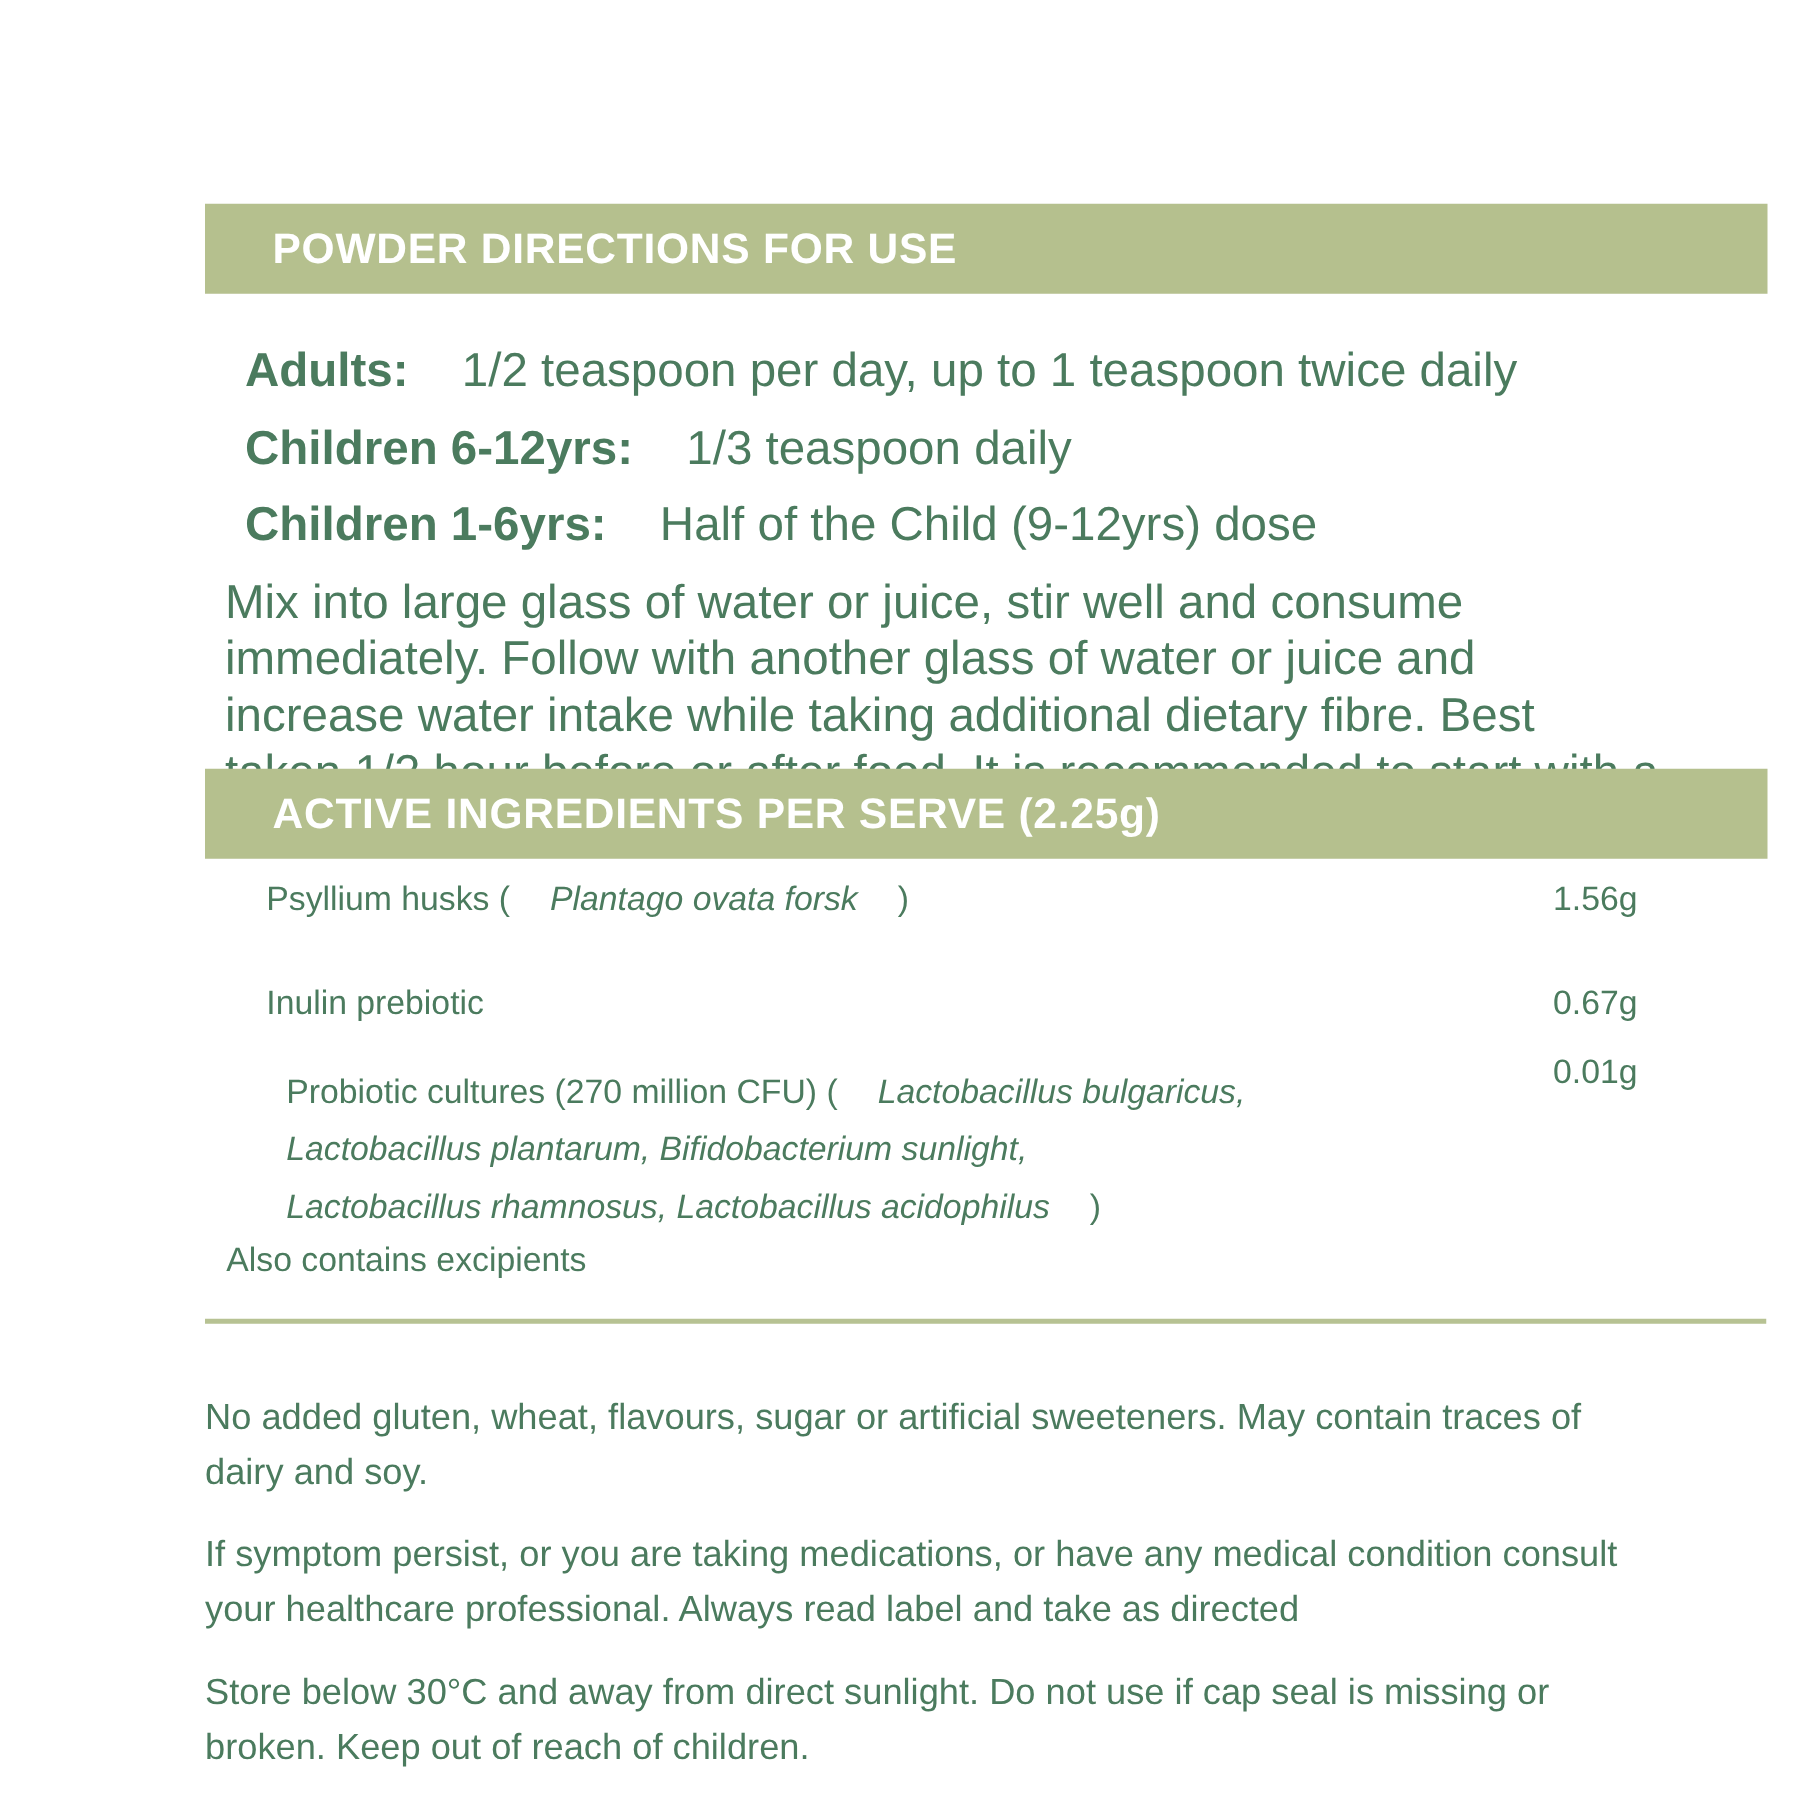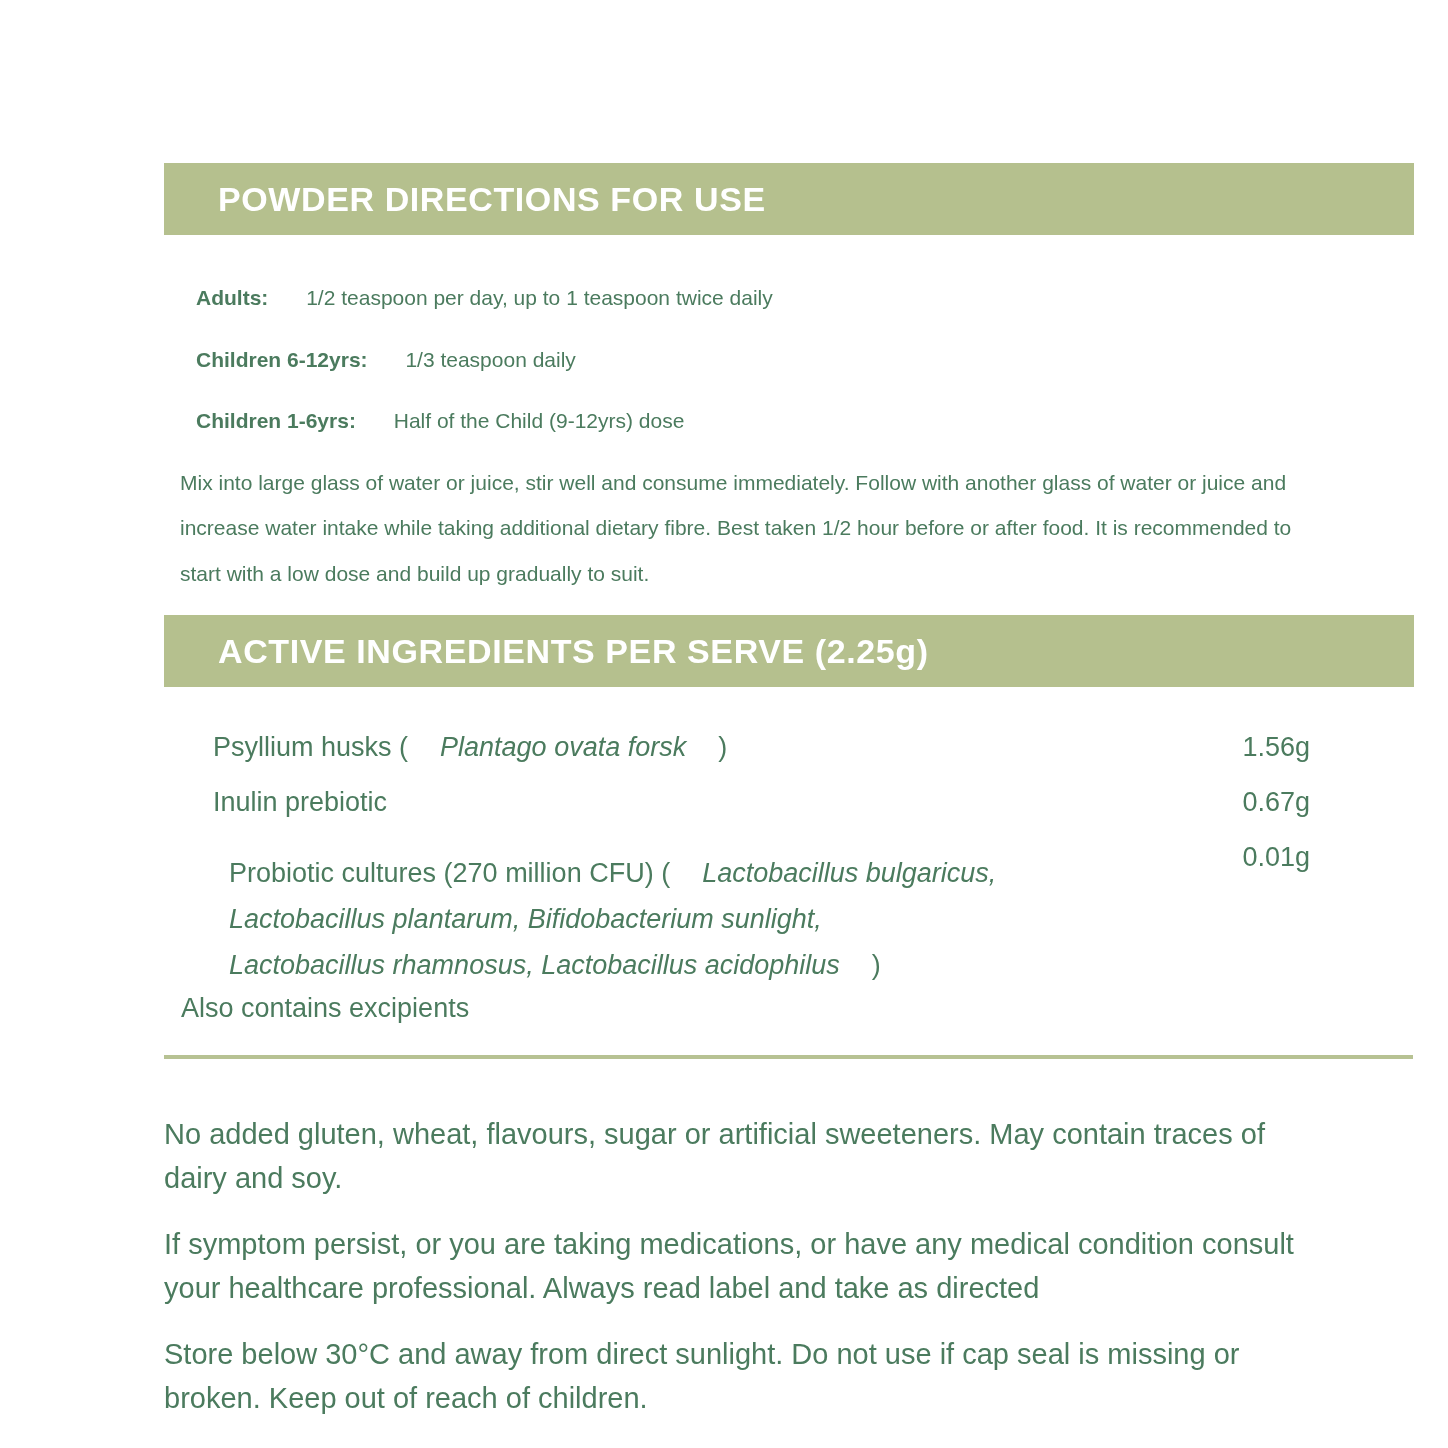--- a/index.html
+++ b/index.html
@@ -37,36 +37,36 @@
     letter-spacing: 0.6px;
   }
   .bar-1 { top: 99px; }
   .bar-2 { top: 551px; }
 
   .dosage-block {
     position: absolute;
     left: 100px;
     top: 195px;
     width: 1180px;
-    font-size: 21px;
+    font-size: 38px;
     line-height: 45.5px;
   }
   .dosage-line b { font-weight: bold; }
 
   .ing-row {
     position: absolute;
     left: 117px;
     width: 1145px;
     display: flex;
     justify-content: space-between;
     align-items: flex-start;
     font-size: 27px;
     line-height: 30px;
   }
-  .ing-row-1 { top: 652px; }
+  .ing-row-1 { top: 624px; }
   .ing-row-2 { top: 707px; justify-content: flex-end; }
   .ing-row-3 { top: 762px; }
   .ing-name { flex: 1; padding-right: 20px; }
   .ing-name i { font-style: italic; }
   .ing-amount { white-space: nowrap; text-align: right; }
   .ing-line { line-height: 30px; }
 
   .excipients-note {
     position: absolute;
     left: 117px;

